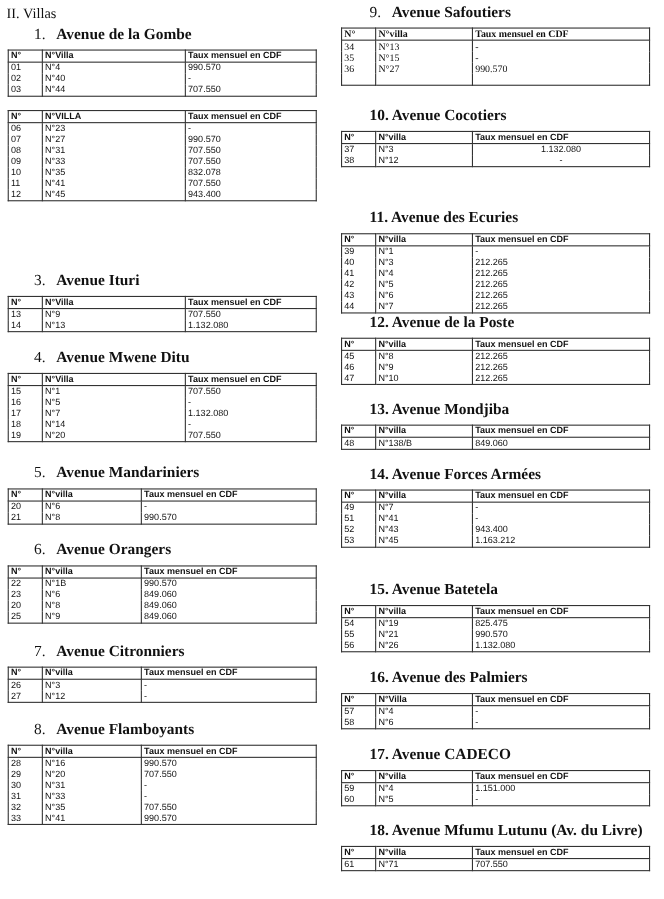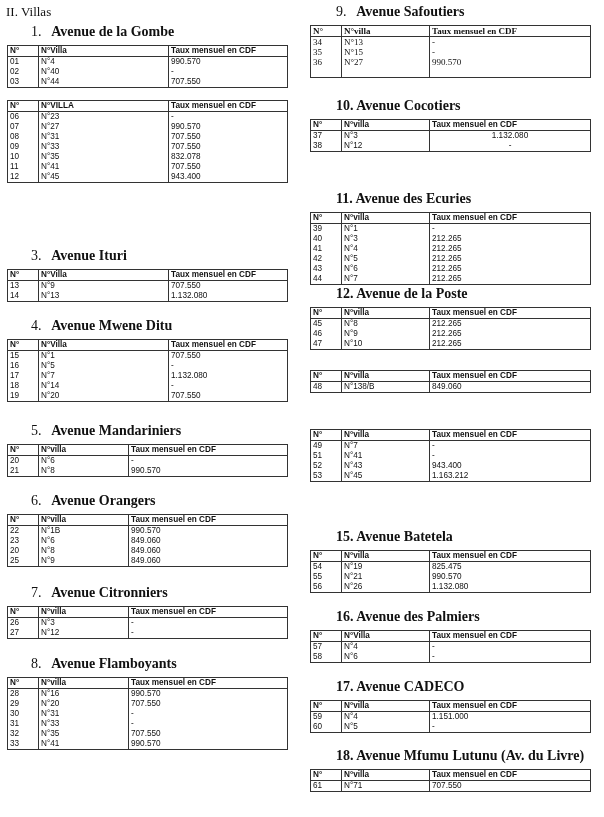--- a/index.html
+++ b/index.html
@@ -421,38 +421,40 @@
           </tr>
           <tr>
             <td class="c-n">47</td>
             <td class="c-v" style="width: 83px;">N°10</td>
             <td>212.265</td>
           </tr>
         </tbody>
       </table>
     </div>
     <div class="section" style="top: 365px;">
+      <h2 class="boldnum" style="padding-left: 26px;"><span class="num">13.</span><span> Avenue Mondjiba</span></h2>
       <table>
         <thead>
           <tr>
             <th class="c-n">N°</th>
             <th class="c-v" style="width: 83px;">N°villa</th>
             <th>Taux mensuel en CDF</th>
           </tr>
         </thead>
         <tbody>
           <tr>
             <td class="c-n">48</td>
             <td class="c-v" style="width: 83px;">N°138/B</td>
             <td>849.060</td>
           </tr>
         </tbody>
       </table>
     </div>
     <div class="section" style="top: 424px;">
+      <h2 class="boldnum" style="padding-left: 26px;"><span class="num">14.</span><span> Avenue Forces Armées</span></h2>
       <table>
         <thead>
           <tr>
             <th class="c-n">N°</th>
             <th class="c-v" style="width: 83px;">N°villa</th>
             <th>Taux mensuel en CDF</th>
           </tr>
         </thead>
         <tbody>
           <tr>

